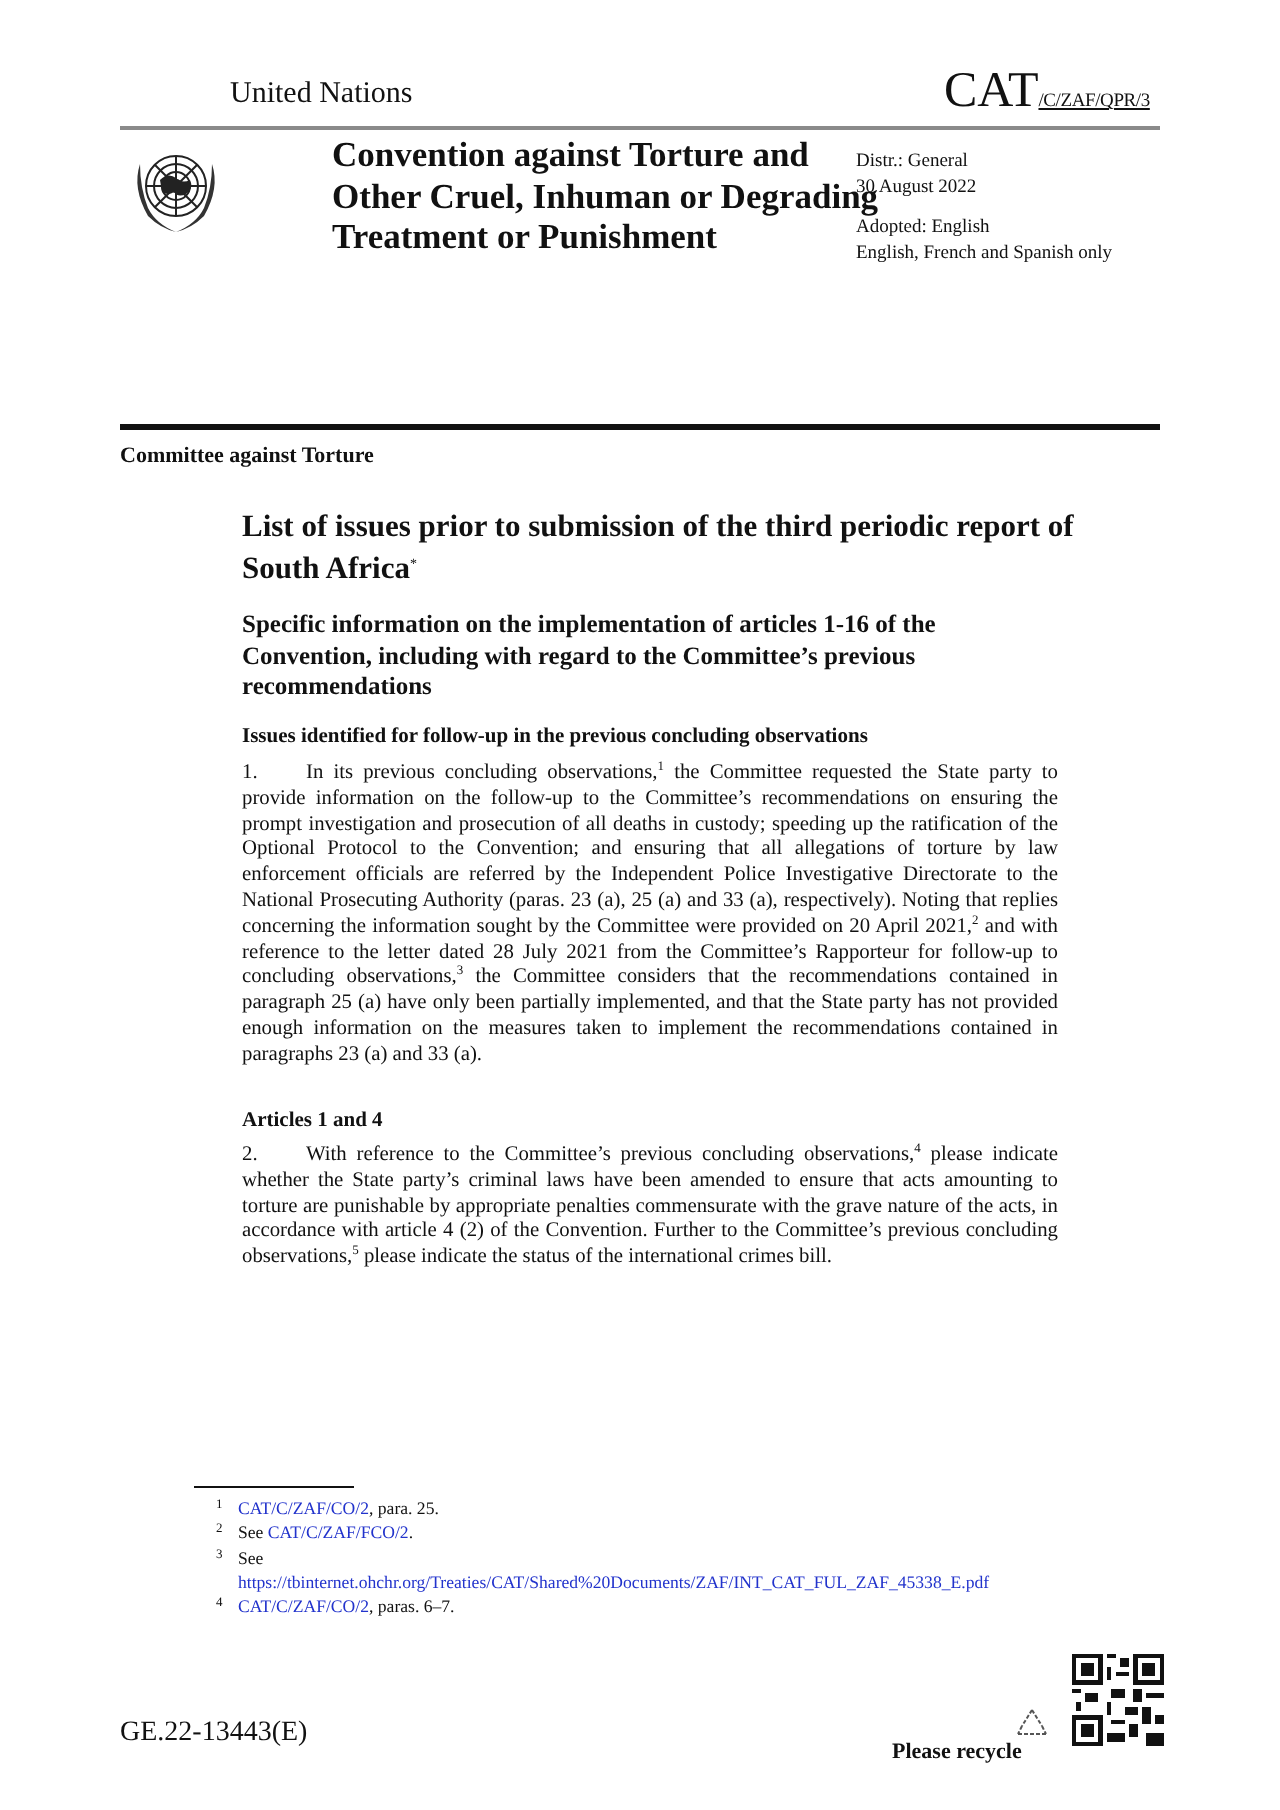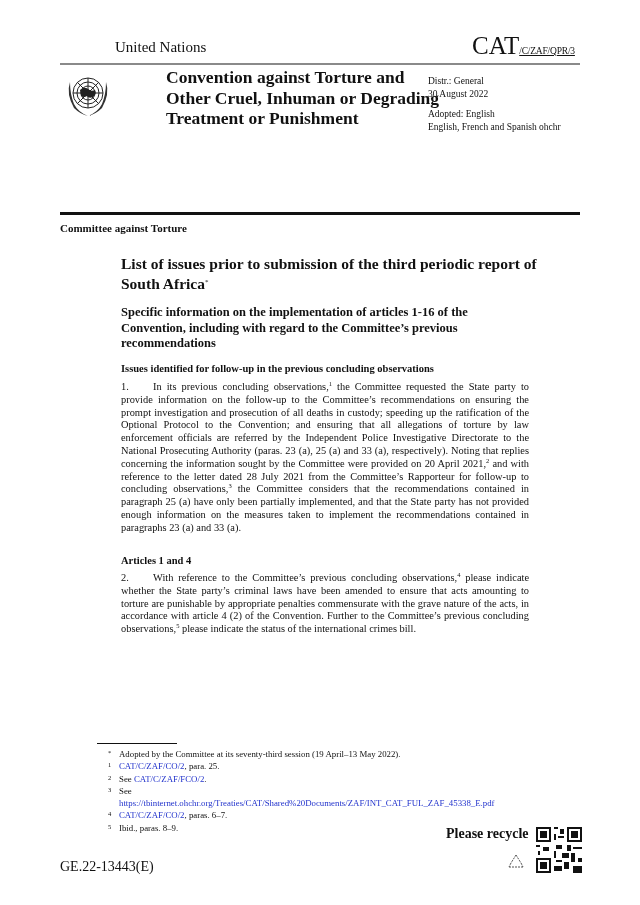--- a/index.html
+++ b/index.html
@@ -27,21 +27,21 @@
   .p1 { top: 381px; }
   .h-art { left: 121px; top: 555px; font-size: 10.5px; font-weight: bold; }
   .p2 { top: 572px; }
   .fn-rule { left: 97px; top: 743px; width: 80px; height: 1px; background: #111; }
   .footnotes { left: 108px; top: 748px; font-size: 8.8px; line-height: 12.3px; width: 420px; }
   .footnotes .fn { display: flex; }
   .footnotes .mark { width: 11px; font-size: 6.5px; position: relative; top: -1px; flex-shrink: 0; }
   .footnotes .link { color: #2233cc; }
   .footnotes .url { color: #2233cc; word-break: break-all; }
   .job { left: 60px; top: 859px; font-size: 14px; }
-  .recycle { left: 446px; top: 826px; font-size: 14px; font-weight: bold; }
+  .recycle { left: 446px; top: 870px; font-size: 11px; font-weight: bold; }
   .recycle-icon { left: 505px; top: 852px; width: 22px; height: 22px; }
   .qr { left: 536px; top: 827px; width: 46px; height: 46px; }
 </style>
 </head>
 <body>
 
 <div class="abs un">United Nations</div>
 <div class="abs symbol"><span class="big">CAT</span><span class="small">/C/ZAF/QPR/3</span></div>
 <div class="abs rule-top"></div>
 
@@ -64,60 +64,52 @@
 </svg>
 
 <div class="abs conv-title">Convention against Torture and Other Cruel, Inhuman or Degrading Treatment or Punishment</div>
 
 <div class="abs distr">
   <div>Distr.: General</div>
   <div>30 August 2022</div>
 </div>
 <div class="abs orig">
   <div>Adopted: English</div>
-  <div>English, French and Spanish ohchr</div>
+  <div>English, French and Spanish only</div>
 </div>
 
 <div class="abs rule-thick"></div>
 <div class="abs committee">Committee against Torture</div>
 
 <div class="abs doc-title"><span>List of issues prior to submission of the third periodic report of South Africa</span><sup>*</sup></div>
 <div class="abs subtitle">Specific information on the implementation of articles 1-16 of the Convention, including with regard to the Committee’s previous recommendations</div>
 
 <div class="abs h3">Issues identified for follow-up in the previous concluding observations</div>
 <div class="abs para p1"><span class="num">1.</span><span>In its previous concluding observations,</span><sup>1</sup><span> the Committee requested the State party to provide information on the follow-up to the Committee’s recommendations on ensuring the prompt investigation and prosecution of all deaths in custody; speeding up the ratification of the Optional Protocol to the Convention; and ensuring that all allegations of torture by law enforcement officials are referred by the Independent Police Investigative Directorate to the National Prosecuting Authority (paras. 23 (a), 25 (a) and 33 (a), respectively). Noting that replies concerning the information sought by the Committee were provided on 20 April 2021,</span><sup>2</sup><span> and with reference to the letter dated 28 July 2021 from the Committee’s Rapporteur for follow-up to concluding observations,</span><sup>3</sup><span> the Committee considers that the recommendations contained in paragraph 25 (a) have only been partially implemented, and that the State party has not provided enough information on the measures taken to implement the recommendations contained in paragraphs 23 (a) and 33 (a).</span></div>
 
 <div class="abs h-art">Articles 1 and 4</div>
 <div class="abs para p2"><span class="num">2.</span><span>With reference to the Committee’s previous concluding observations,</span><sup>4</sup><span> please indicate whether the State party’s criminal laws have been amended to ensure that acts amounting to torture are punishable by appropriate penalties commensurate with the grave nature of the acts, in accordance with article 4 (2) of the Convention. Further to the Committee’s previous concluding observations,</span><sup>5</sup><span> please indicate the status of the international crimes bill.</span></div>
 
 <div class="abs fn-rule"></div>
 <div class="abs footnotes">
   <div class="fn">
-      <span class="mark">*</span>
-      <span>Adopted by the Committee at its seventy-third session (19 April–13 May 2022).</span>
-    </div>
-  <div class="fn">
       <span class="mark">1</span>
       <span><a class="link">CAT/C/ZAF/CO/2</a><span>, para. 25.</span></span>
     </div>
   <div class="fn">
       <span class="mark">2</span>
       <span><span>See </span><a class="link">CAT/C/ZAF/FCO/2</a><span>.</span></span>
     </div>
   <div class="fn">
       <span class="mark">3</span>
       <span><span>See </span><br><a class="url">https://tbinternet.ohchr.org/Treaties/CAT/Shared%20Documents/ZAF/INT_CAT_FUL_ZAF_45338_E.pdf</a></span>
     </div>
   <div class="fn">
       <span class="mark">4</span>
       <span><a class="link">CAT/C/ZAF/CO/2</a><span>, paras. 6–7.</span></span>
-    </div>
-  <div class="fn">
-      <span class="mark">5</span>
-      <span>Ibid., paras. 8–9.</span>
     </div>
 </div>
 
 <div class="abs job">GE.22-13443(E)</div>
 <div class="abs recycle">Please recycle</div>
 <svg class="abs recycle-icon" viewBox="0 0 22 22">
   <g fill="none" stroke="#555" stroke-width="1" stroke-dasharray="2 1">
     <path d="M11 3 L6 11 M11 3 L16 11"></path>
     <path d="M4 15 L18 15"></path>
     <path d="M6 11 L4 15 M16 11 L18 15"></path>

